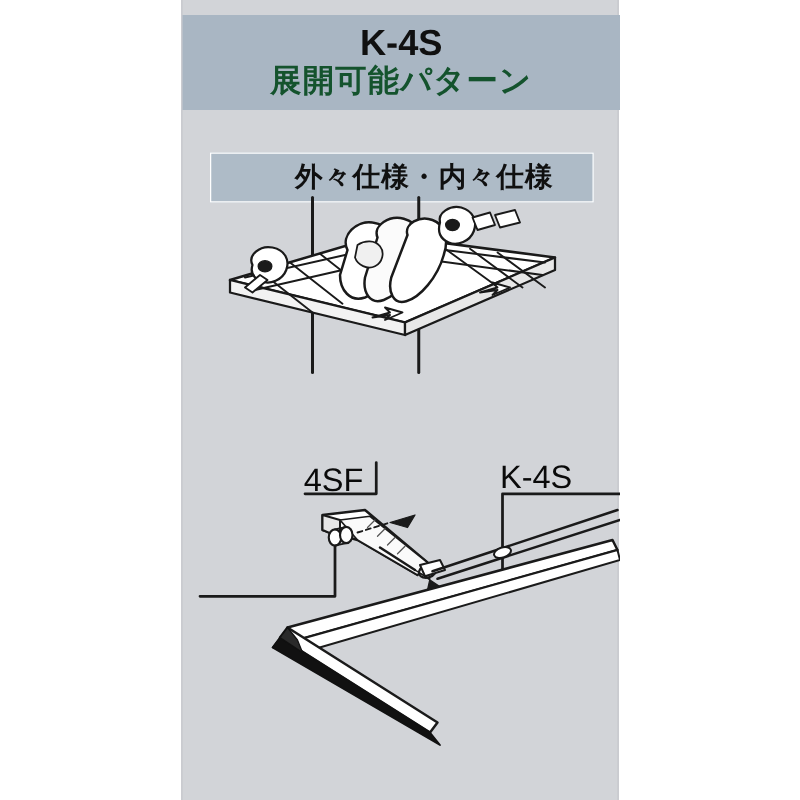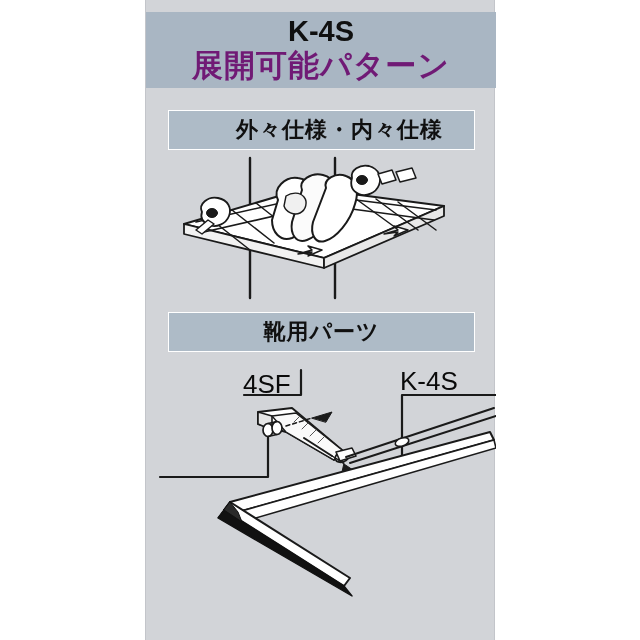--- a/index.html
+++ b/index.html
@@ -47,23 +47,23 @@
     box-sizing: border-box;
   }
   .header-title {
     font-size: 29px;
     font-weight: bold;
     color: #101010;
     line-height: 1.05;
     letter-spacing: 0px;
   }
   .header-subtitle {
-    font-size: 31px;
+    font-size: 25px;
     font-weight: bold;
-    color: #701a75;
+    color: #14532d;
     line-height: 1.15;
     letter-spacing: 1px;
     margin-top: 1px;
   }
   
   .section-bar {
     position: absolute;
     left: 22px;
     width: 307px;
     height: 40px;
@@ -73,21 +73,21 @@
     display: flex;
     align-items: center;
     justify-content: center;
   }
   .section-bar .section-label {
     font-size: 22px;
     font-weight: bold;
     color: #101010;
     letter-spacing: 1px;
   }
-  #section-bar-1 { top: 110px; padding-left: 36px; }
+  #section-bar-1 { top: 122px; padding-left: 36px; }
   #section-bar-2 { top: 312px; }
 
   
   .figure {
     position: absolute;
     left: 0;
     width: 350px;
   }
   #figure-top  { top: 150px; height: 160px; }
   #figure-bot  { top: 360px; height: 275px; }
@@ -177,23 +177,20 @@
           </g>
 
           <g>
             <path d="M 152 104 L 166 100 L 162 96 L 176 100 L 162 106 L 166 102 Z" fill="#ffffff" stroke="#1a1a1a" stroke-width="1.5"></path>
             <path d="M 238 84 L 252 80 L 248 76 L 262 80 L 248 86 L 252 82 Z" fill="#ffffff" stroke="#1a1a1a" stroke-width="1.5"></path>
           </g>
         </g>
       </svg>
     </div>
 
-    <div class="section-bar" id="section-bar-2">
-      <span class="section-label">靴用パーツ</span>
-    </div>
 
     <div class="figure" id="figure-bot">
       <svg width="350" height="275" viewBox="0 0 350 275">
         <g fill="none" stroke="#1a1a1a" stroke-width="1.6" stroke-linejoin="round" stroke-linecap="round">
 
           <g stroke-width="2.2">
             <path d="M 98 35 L 155 35 L 155 10"></path>
           </g>
           <g stroke-width="2.2">
             <path d="M 256 35 L 350 35 M 256 35 L 256 98"></path>

